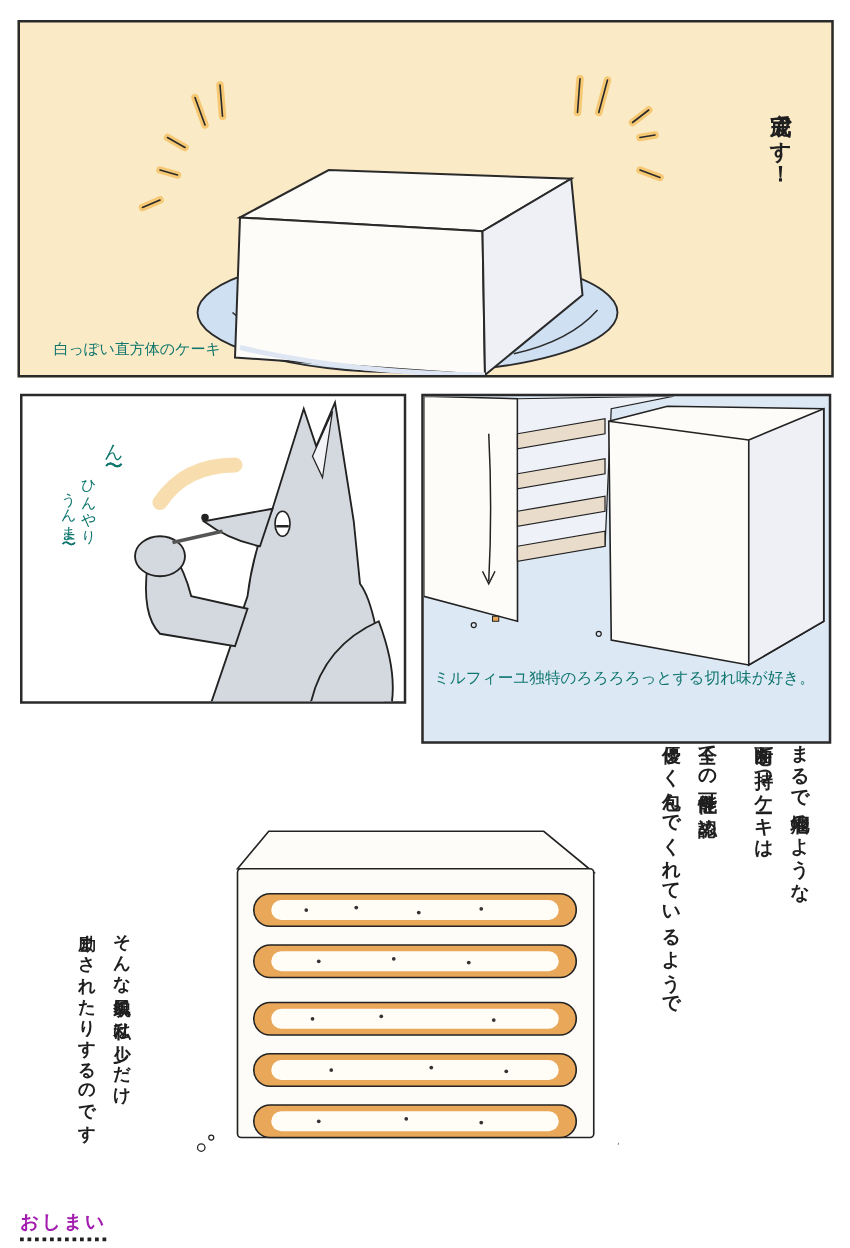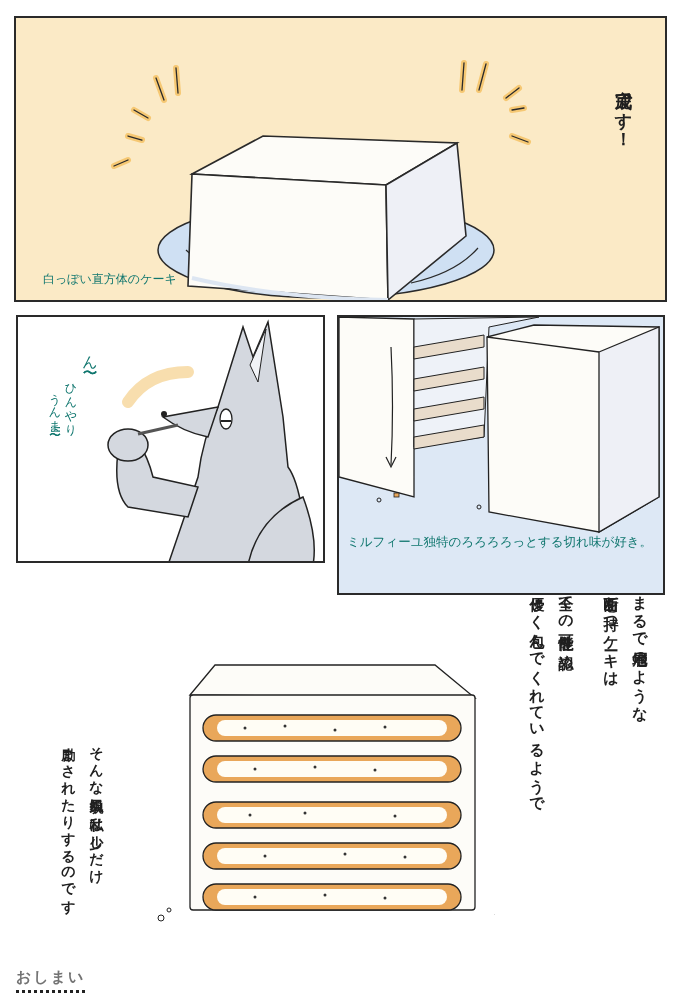--- a/index.html
+++ b/index.html
@@ -158,13 +158,13 @@
 
   <div class="vtext" style="position:absolute; left:630px; top:20px; font-size:15px;">まるで地層のような</div>
   <div class="vtext" style="position:absolute; left:601px; top:20px; font-size:15px;">断面を持つケーキは</div>
   <div class="vtext" style="position:absolute; left:556px; top:20px; font-size:15px;">全ての可能性を認め</div>
   <div class="vtext" style="position:absolute; left:527px; top:20px; font-size:15px;">優しく包んでくれているようで</div>
 
   <div class="vtext" style="position:absolute; left:88px; top:172px; font-size:14px;">そんな風貌に私は少しだけ</div>
   <div class="vtext" style="position:absolute; left:60px; top:172px; font-size:14px;">励まされたりするのです</div>
 </div>
 
-<div style="position:absolute; left:16px; top:968px; font-size:15px; font-weight:bold; color:#737373; padding-bottom:3px; border-bottom:3px dotted #222; letter-spacing:2px;">おしまい</div>
+<div style="position:absolute; left:16px; top:968px; font-size:15px; font-weight:bold; color:#a21caf; padding-bottom:3px; border-bottom:3px dotted #222; letter-spacing:2px;">おしまい</div>
 
 </body></html>

